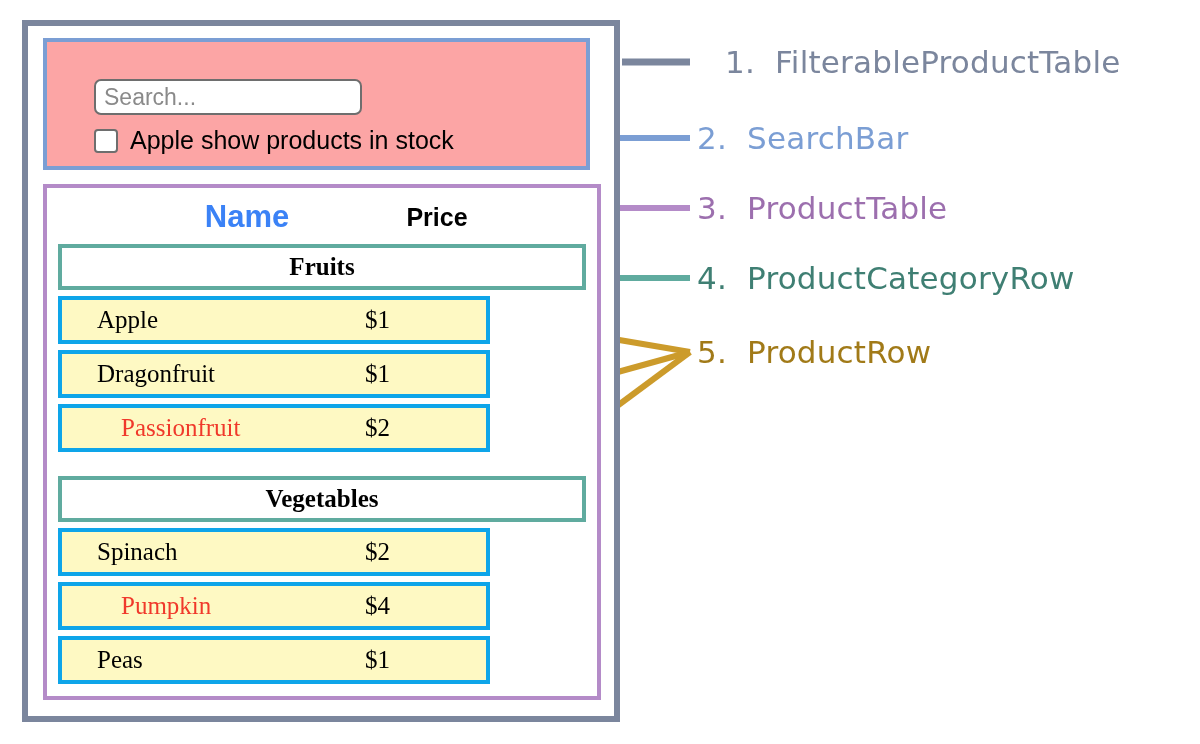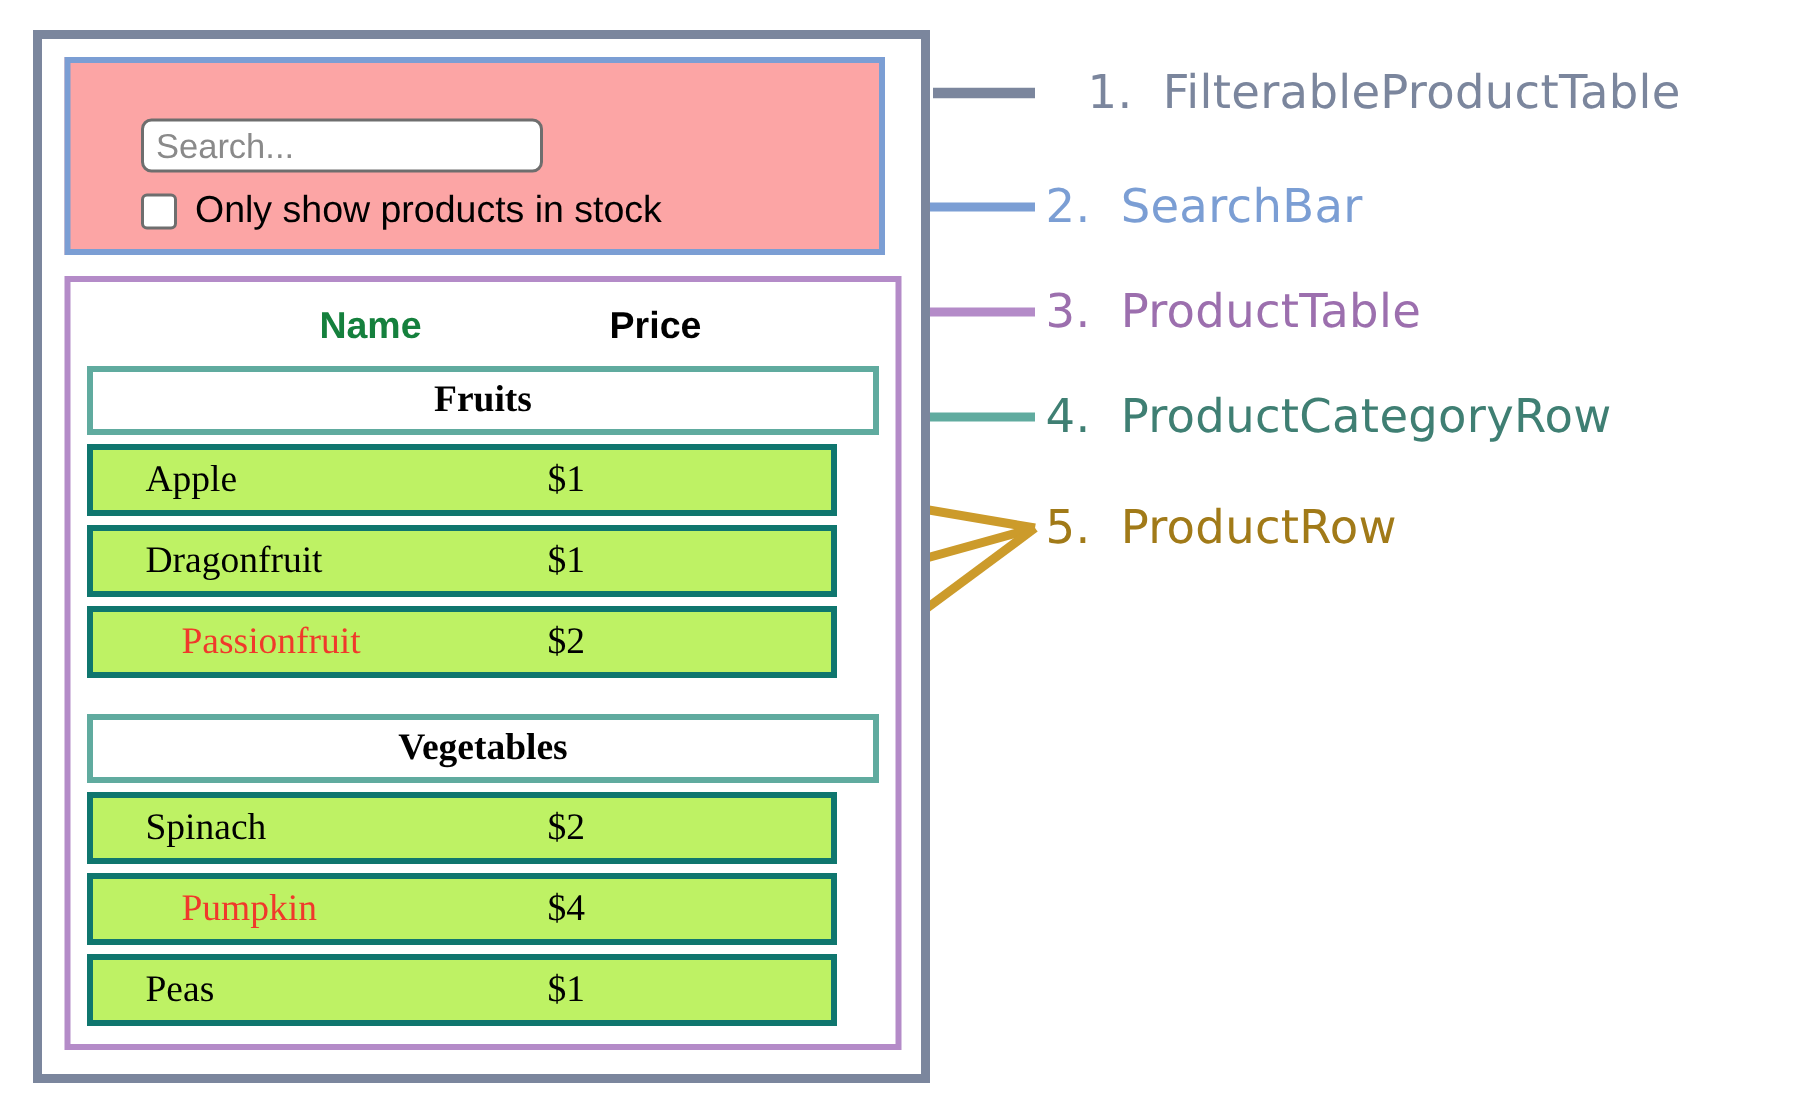--- a/index.html
+++ b/index.html
@@ -106,23 +106,23 @@
     width: 100%;
     height: 42px;
     display: flex;
     align-items: center;
   }
   .th-name {
     position: absolute;
     left: 110px;
     width: 180px;
     text-align: center;
-    font-size: 25px;
+    font-size: 31px;
     font-weight: bold;
-    color: #15803d;
+    color: #3b82f6;
   }
   .th-price {
     position: absolute;
     left: 300px;
     width: 180px;
     text-align: center;
     font-size: 25px;
     font-weight: bold;
     color: #000000;
   }
@@ -147,24 +147,24 @@
     justify-content: center;
     font-size: 25px;
     font-weight: bold;
     color: #000000;
     margin-bottom: 6px;
   }
 
   
   .product-row {
     box-sizing: border-box;
-    width: 500px;
+    width: 432px;
     height: 48px;
-    border: 4px solid #0f766e;
-    background: #bef264;
+    border: 4px solid #0ea5e9;
+    background: #fef9c3;
     position: relative;
     margin-bottom: 6px;
   }
   .product-row:last-child { margin-bottom: 3px; }
   .cell-name {
     position: absolute;
     left: 35px;
     top: 50%;
     transform: translateY(-50%);
     font-size: 25px;
@@ -218,21 +218,21 @@
   <line x1="578" y1="383" x2="690" y2="352" stroke="#cc9b2b" stroke-width="6"></line>
   <line x1="578" y1="435" x2="690" y2="352" stroke="#cc9b2b" stroke-width="6"></line>
 </svg>
 
 <div class="outer-frame"></div>
 
 <div class="search-bar">
   <div class="search-input">Search...</div>
   <div class="checkbox-row">
     <span class="checkbox-box"></span>
-    <span class="checkbox-label">Only show products in stock</span>
+    <span class="checkbox-label">Apple show products in stock</span>
   </div>
 </div>
 
 <div class="product-table">
   <div class="table-head">
     <span class="th-name">Name</span>
     <span class="th-price">Price</span>
   </div>
 
   <div class="rows-area">

